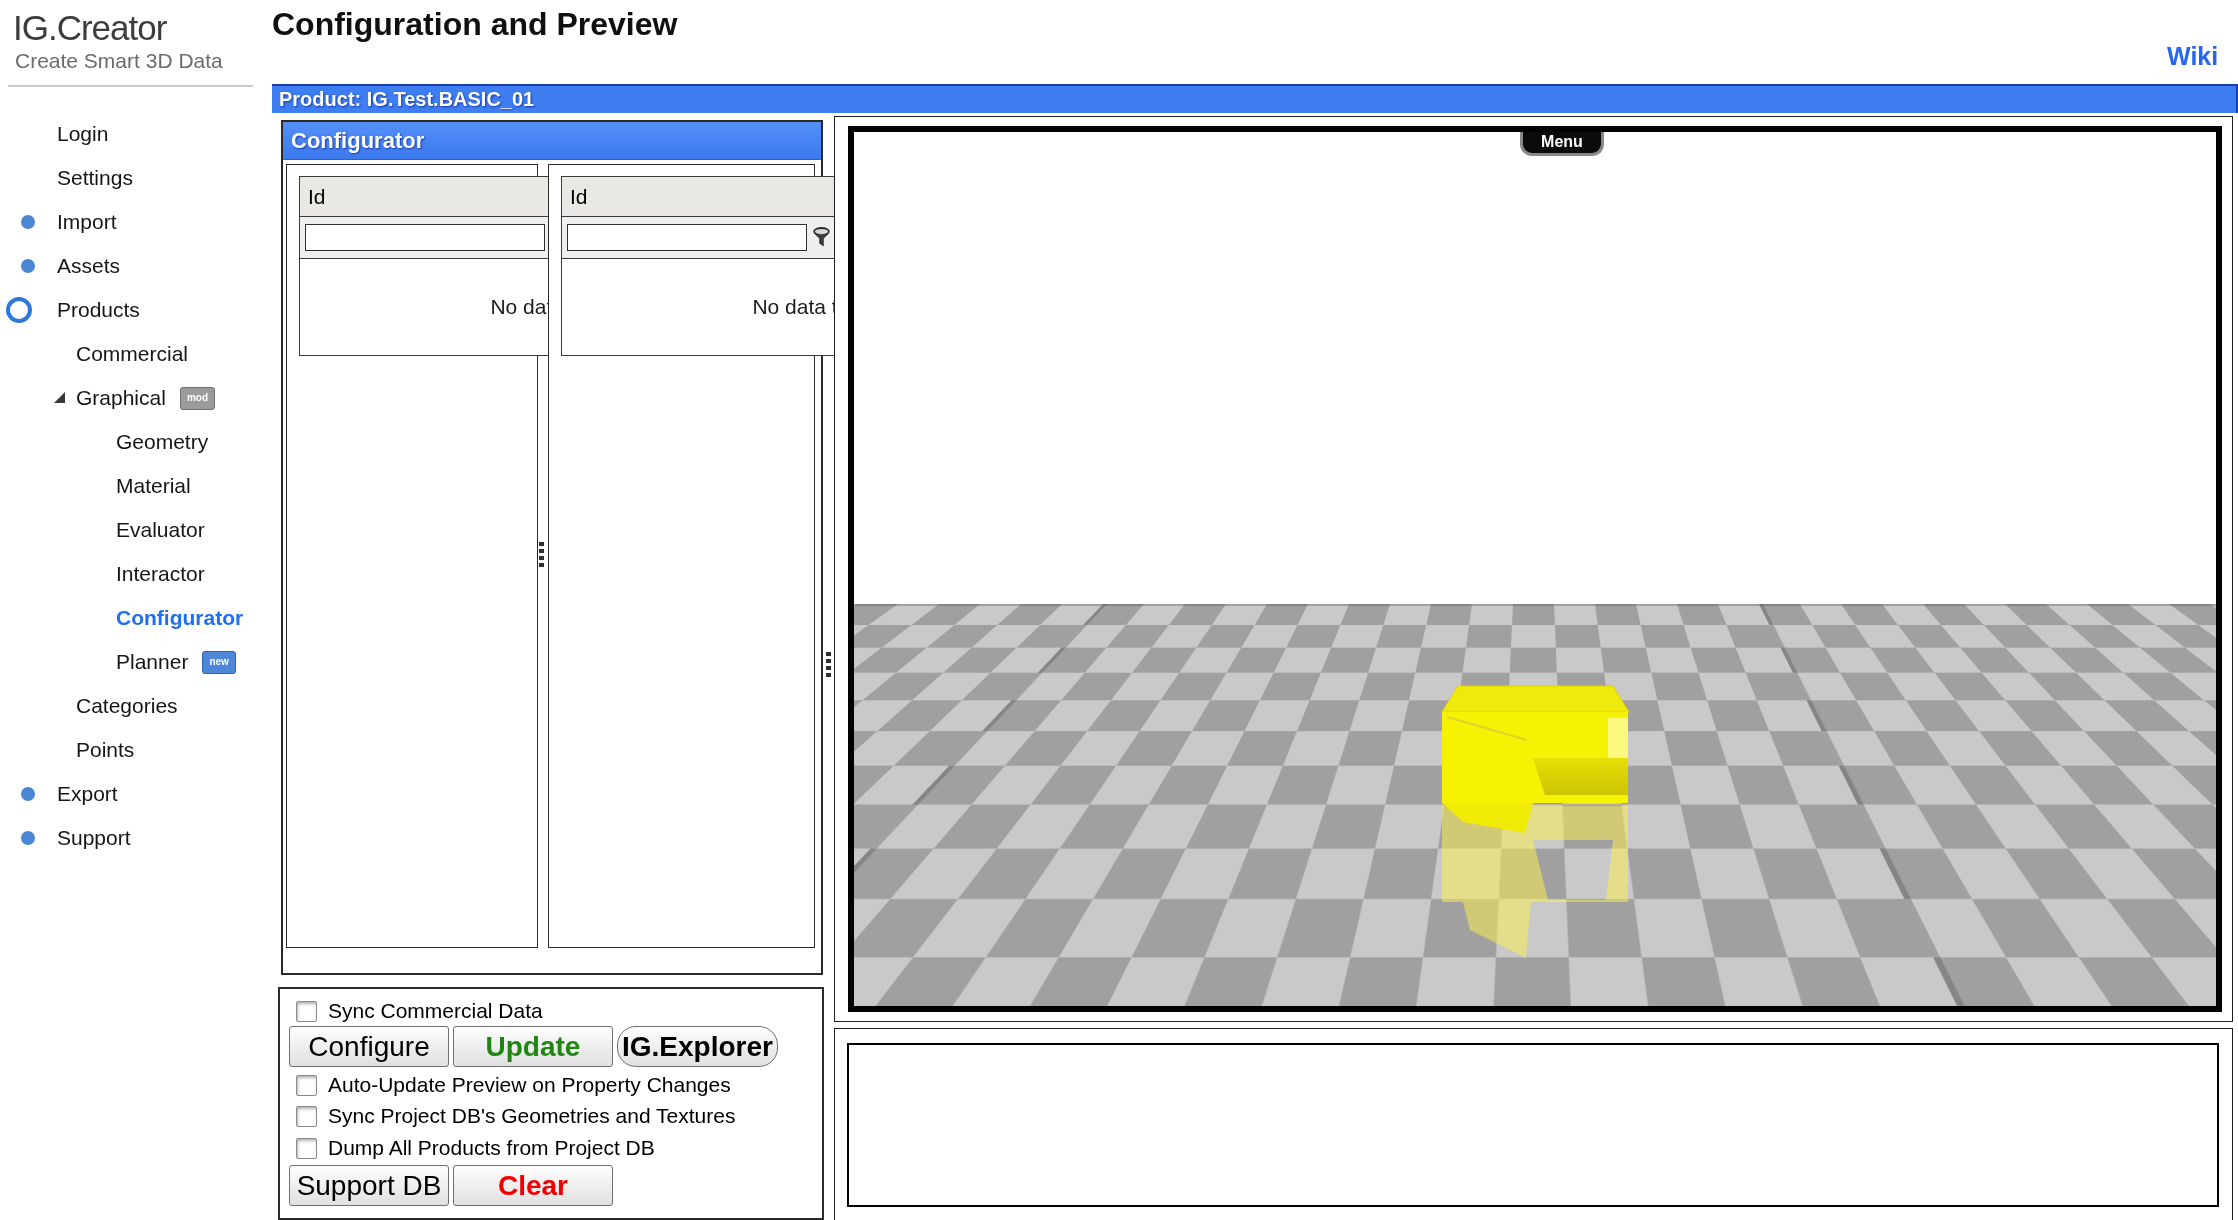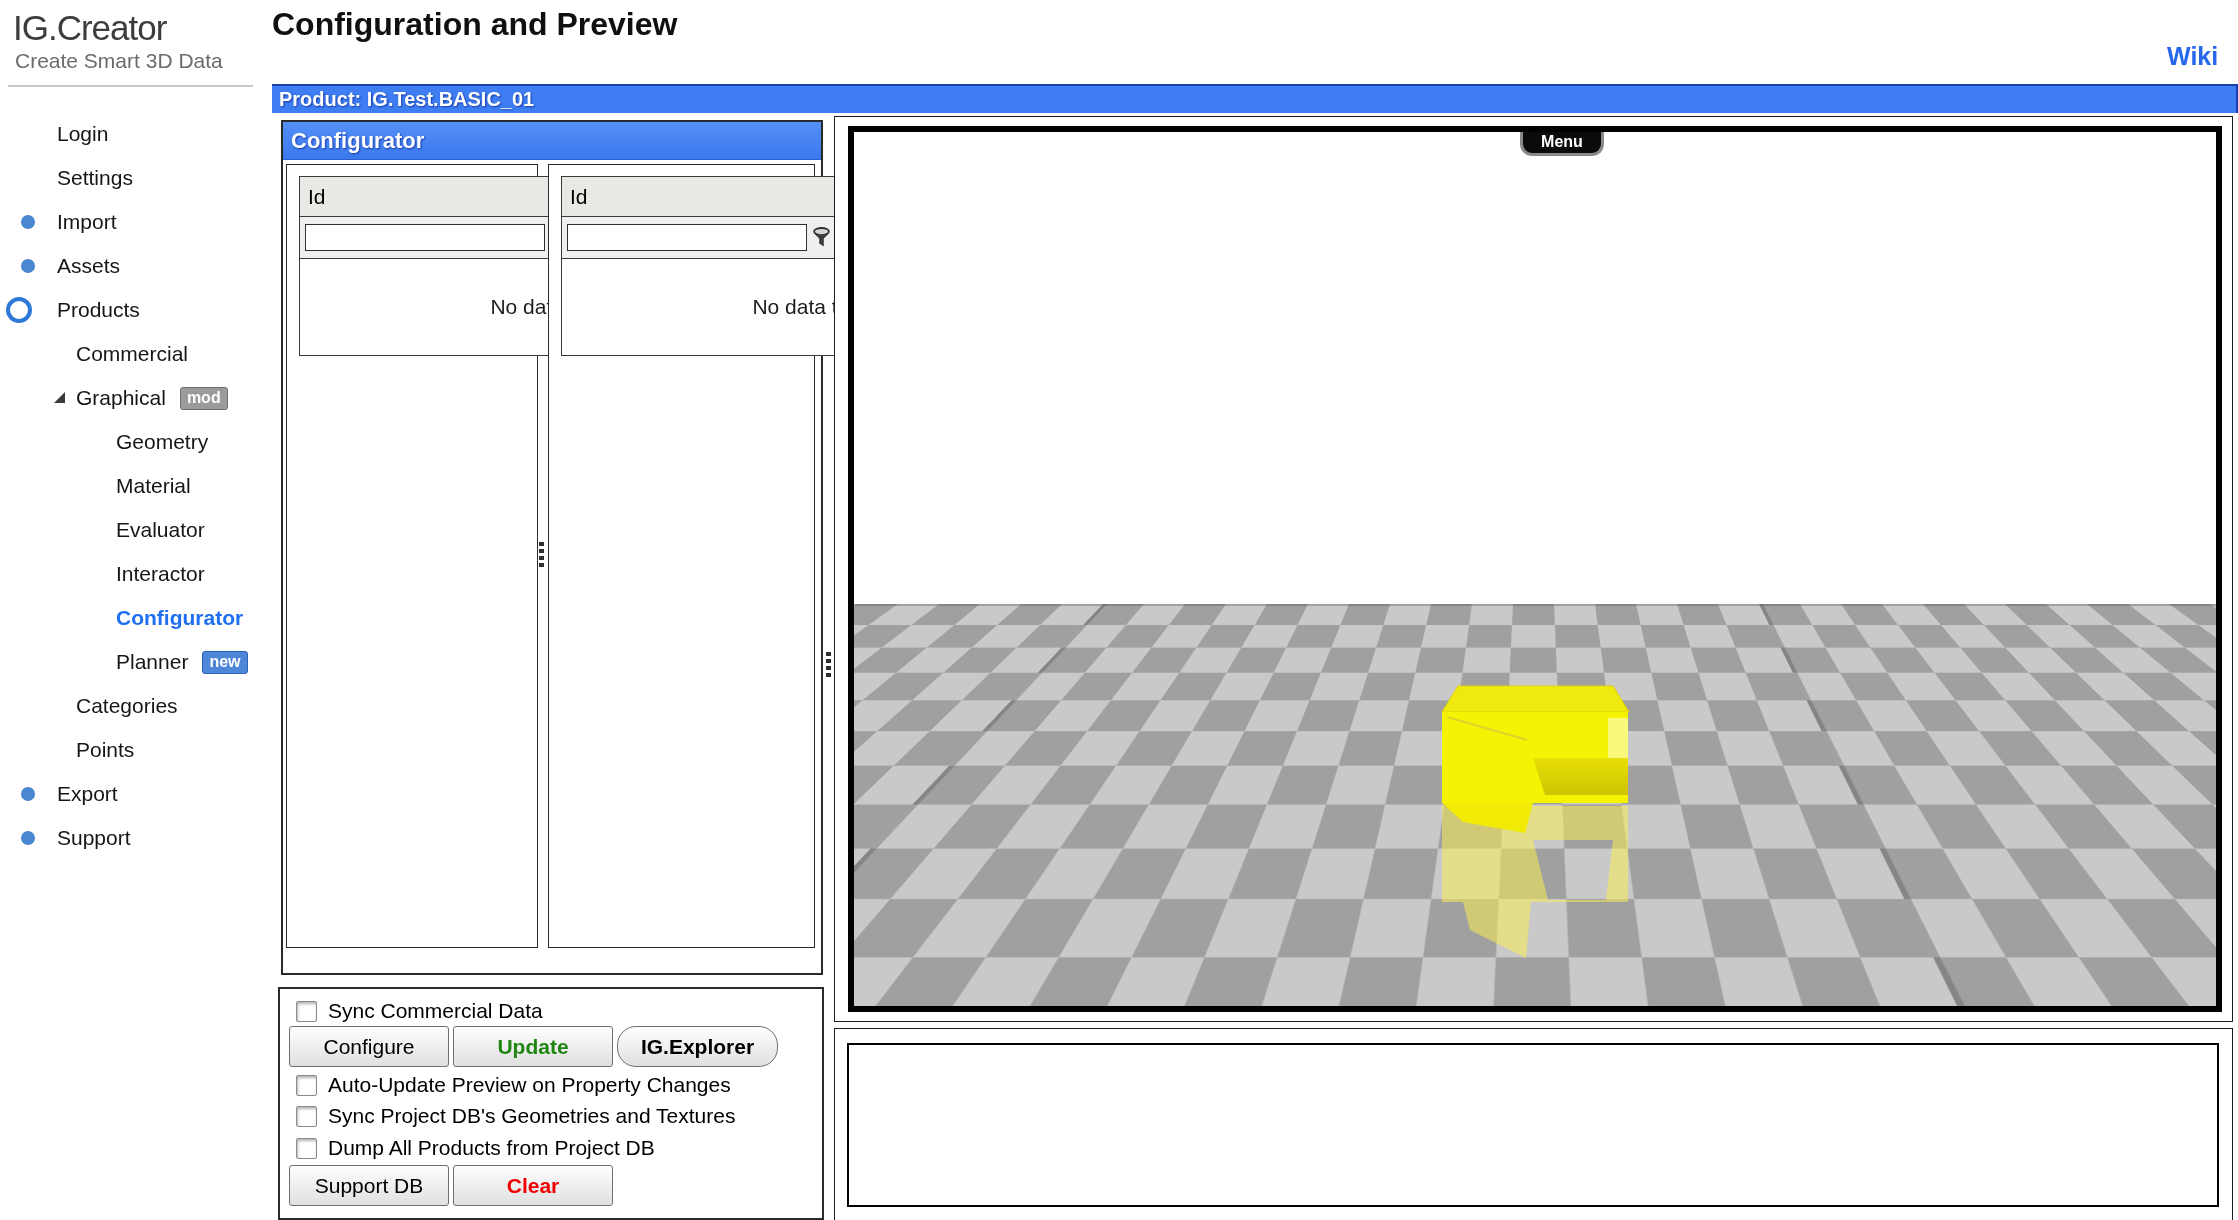--- a/index.html
+++ b/index.html
@@ -16,21 +16,21 @@
   .nav-item { position:relative; height:44px; display:flex; align-items:center; font-size:21px; color:#161616; cursor:pointer; }
   .nav-item.lvl0 .nav-label { margin-left:57px; }
   .nav-item.lvl1 .nav-label { margin-left:76px; }
   .nav-item.lvl2 .nav-label { margin-left:116px; }
   .nav-item.active { color:#1f6ff2; font-weight:bold; }
   .nav-icon { position:absolute; display:block; }
   .nav-icon.i-dot { left:21px; top:50%; margin-top:-7px; width:14px; height:14px; border-radius:50%; background:#4a86d2; }
   .nav-icon.i-ring { left:6px; top:50%; margin-top:-13px; width:26px; height:26px; border-radius:50%; border:4px solid #2e78d8; background:#fff; }
   .nav-icon.a-expanded { left:54px; top:50%; margin-top:-6px; width:0; height:0; border-left:11px solid transparent; border-bottom:11px solid #3a3a3a; }
   .nav-icon.a-collapsed { left:54px; top:50%; margin-top:-8px; width:0; height:0; border-top:8px solid transparent; border-bottom:8px solid transparent; border-left:11px solid #8a8a8a; }
-  .badge { display:inline-block; margin-left:14px; padding:1px 6px 2px; font-size:16px; font-weight:bold; color:#fff; border-radius:3px; line-height:18px; }
+  .badge { display:inline-block; margin-left:14px; padding:1px 6px 2px; font-size:10px; font-weight:bold; color:#fff; border-radius:3px; line-height:18px; }
   .badge-mod { background:#9b9b9b; border:1px solid #6f6f6f; }
   .badge-new { background:#4e86d8; border:1px solid #2a62b8; }
 
   
   .page-title { position:absolute; left:272px; top:6px; font-size:32px; font-weight:bold; color:#101010; }
   .wiki-link { position:absolute; left:2167px; top:22px; font-size:25px; font-weight:bold; color:#2667ee; text-decoration:none; cursor:pointer;margin-top:20px; }
   .product-bar { position:absolute; left:272px; top:84px; width:1966px; height:29px;
     background:#3e7ef2; border-top:2px solid #1c3fae; border-right:2px solid #1c3fae;
     color:#fff; font-weight:bold; font-size:20px; line-height:26px; padding-left:7px;
     text-shadow:1px 1px 2px rgba(20,50,160,.9); }
@@ -63,21 +63,21 @@
   .actions-panel { position:absolute; left:278px; top:987px; width:546px; height:233px; border:2px solid #2a2a2a; background:#fff; }
   .cb-row { position:absolute; left:16px; display:flex; align-items:center; gap:11px; }
   .cb-row .label { font-size:21px; color:#000; }
   .checkbox { width:21px; height:21px; border:1px solid #8a8a8a; background:#fff; border-radius:2px;
     box-shadow:inset 1px 2px 3px rgba(0,0,0,.3); cursor:pointer; flex:0 0 auto; }
   .cb1 { top:10px; } .cb2 { top:84px; } .cb3 { top:115px; } .cb4 { top:147px; }
   .btn-row { position:absolute; left:9px; }
   .btns1 { top:37px; } .btns2 { top:176px; }
   .btn { position:absolute; top:0; height:41px; border:1px solid #6f6f6f; border-radius:3px;
     background:linear-gradient(#fefefe,#e0e0e0); font-family:"Liberation Sans",sans-serif;
-    font-size:21px; color:#000; cursor:pointer; }
+    font-size:28px; color:#000; cursor:pointer; }
   .btn-configure { left:0; width:160px; }
   .btn-update { left:164px; width:160px; font-weight:bold; color:#1f8612; }
   .btn-explorer { left:328px; width:161px; font-weight:bold; color:#000;border-radius:19px; }
   .btn-supportdb { left:0; width:160px; }
   .btn-clear { left:164px; width:160px; font-weight:bold; color:#f00000; }
 
   
   .preview-panel { position:absolute; left:834px; top:116px; width:1399px; height:906px; border:1px solid #1e1e1e; background:#fff; }
   .canvas3d { position:absolute; left:13px; top:9px; width:1374px; height:886px; border:6px solid #000; background:#fff; overflow:hidden; cursor:move; }
   .floor { position:absolute; top:472px; left:50%; width:4800px; height:4200px; margin-left:-2400px;

